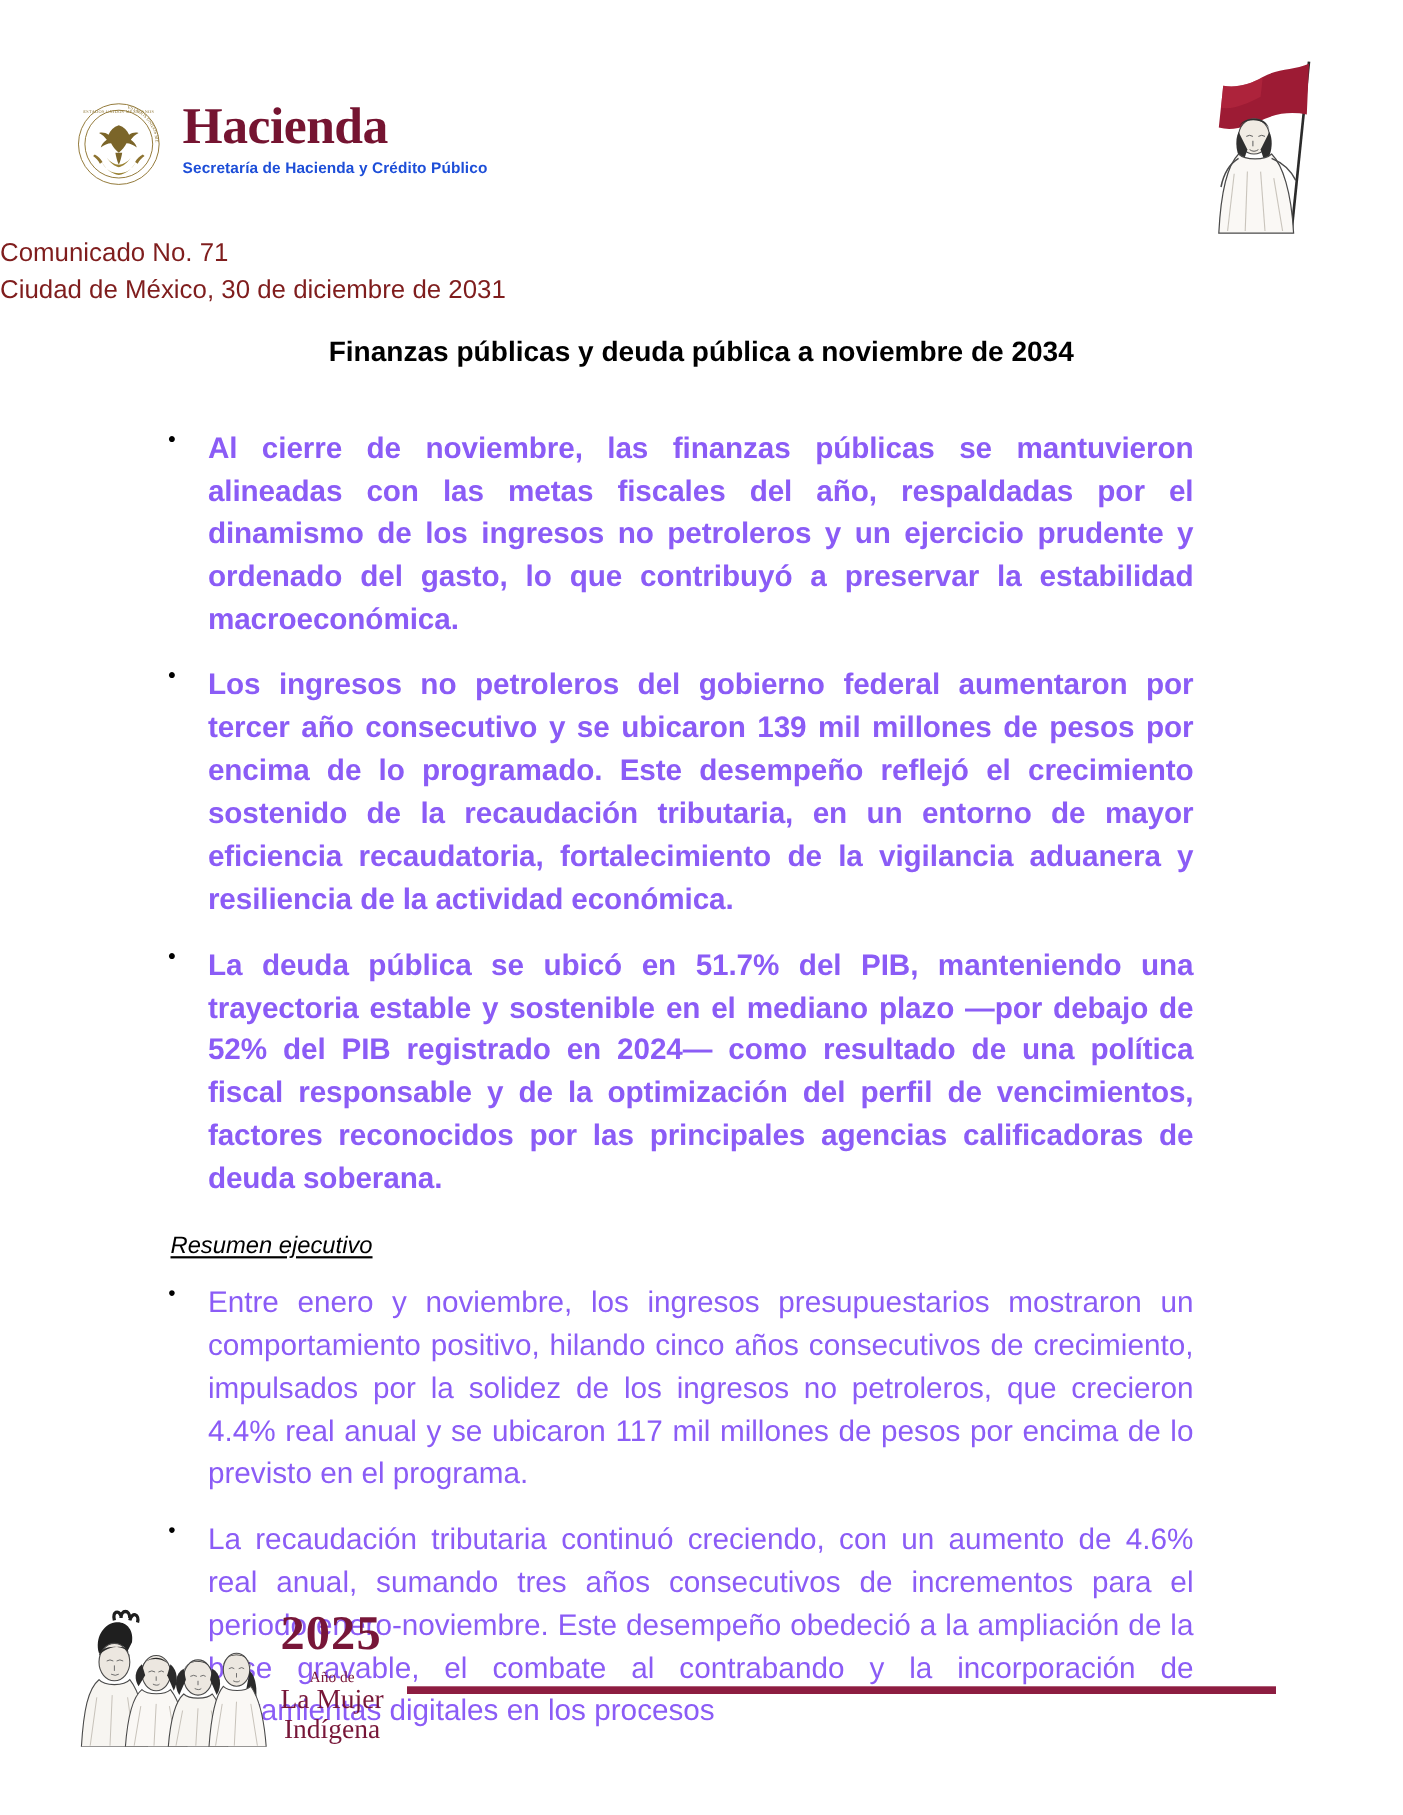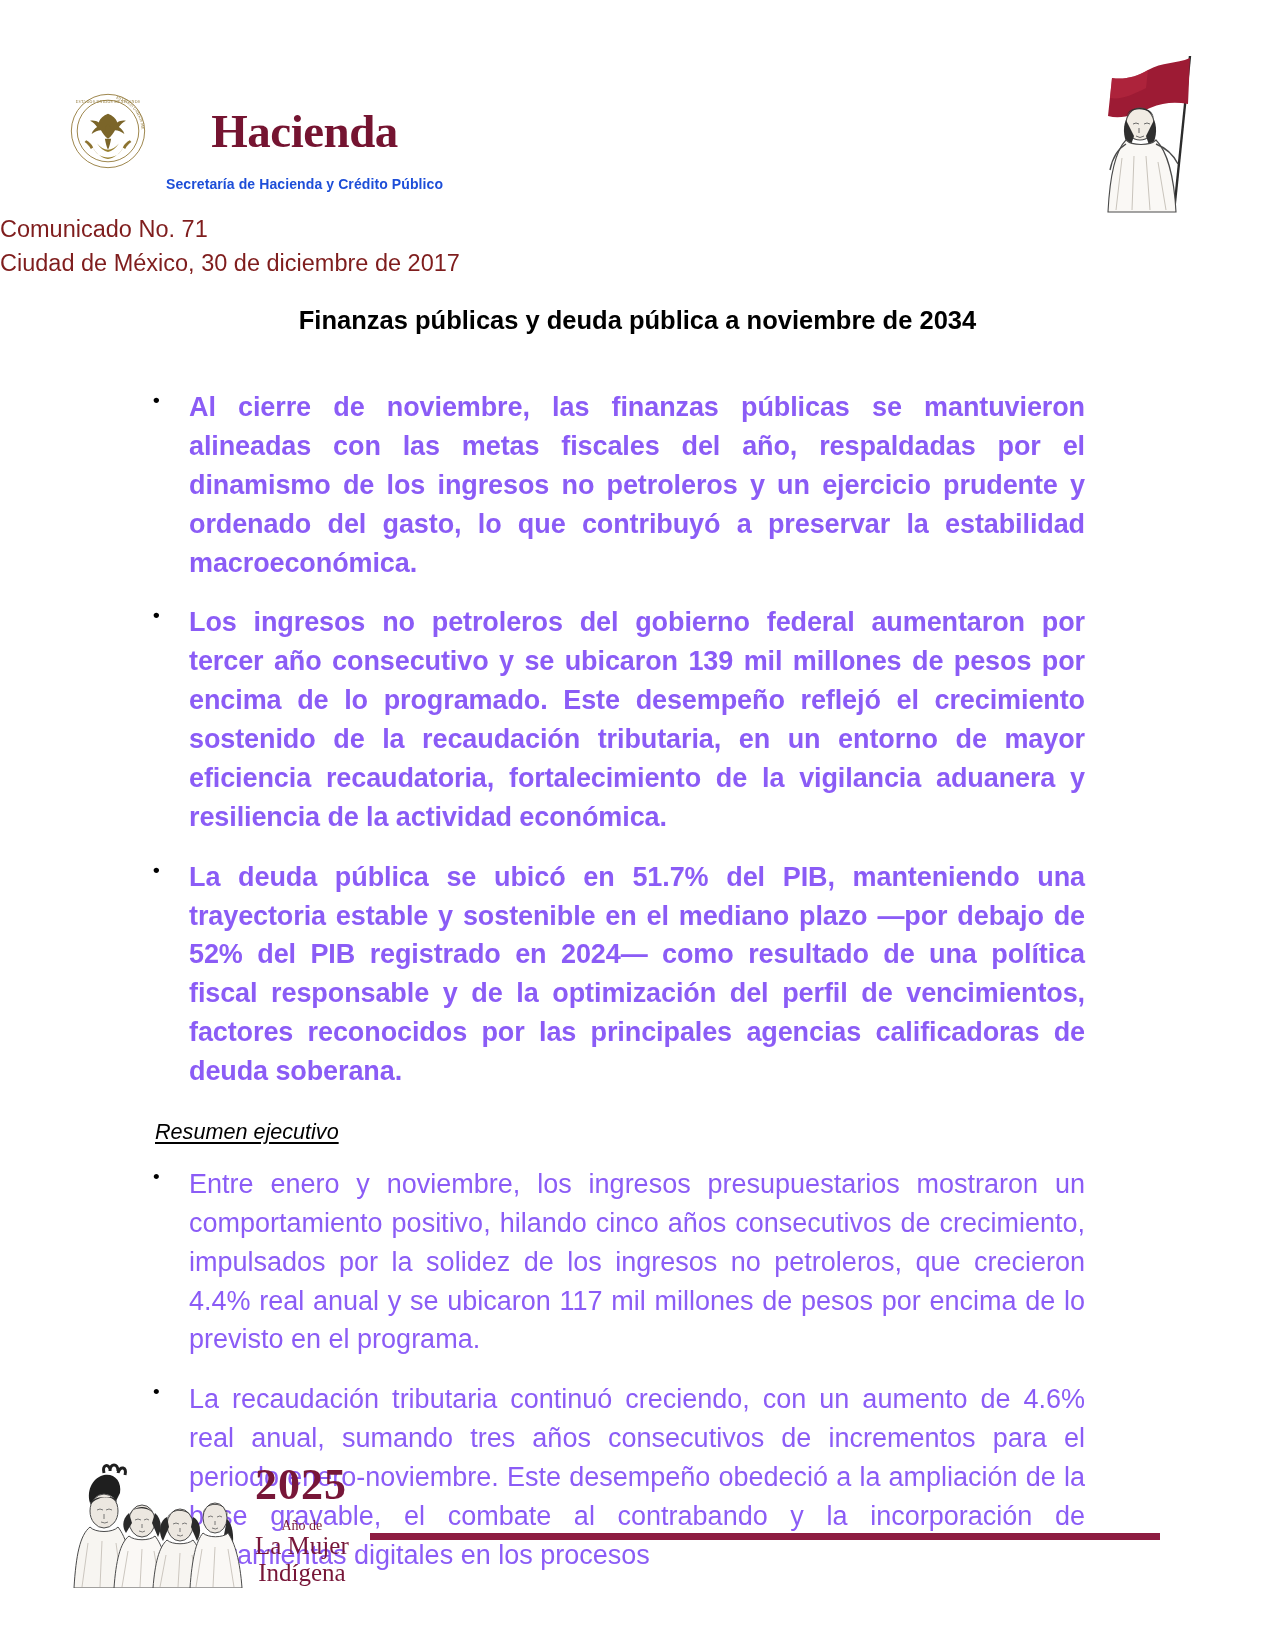--- a/index.html
+++ b/index.html
@@ -49,23 +49,22 @@
     flex-direction: column;
     justify-content: flex-start;
   }
   .brand-title {
     font-family: "Liberation Serif", serif;
     font-size: 47px;
     font-weight: bold;
     color: #751431;
     line-height: 0.98;
     letter-spacing: -0.5px;
-    margin: 16px;
+    margin: 0;
     padding: 0;
-    text-align: center;
   }
   .brand-sub {
     font-family: "Liberation Sans", sans-serif;
     font-size: 14px;
     font-weight: bold;
     color: #1d4ed8;
     margin-top: 6px;
     letter-spacing: 0.1px;
   }
 
@@ -289,21 +288,21 @@
           <path d="M56 104 L54 158"></path>
           <path d="M68 104 L72 158"></path>
           <path d="M80 110 L88 158"></path>
         </g>
       </svg>
     </span>
   </div>
 
   <div class="comunicado">
     <div>Comunicado No. 71</div>
-    <div>Ciudad de México, 30 de diciembre de 2017</div>
+    <div>Ciudad de México, 30 de diciembre de 2031</div>
   </div>
 
   <div class="doc-title">Finanzas públicas y deuda pública a noviembre de 2034</div>
 
   <div class="body-wrap">
 
     <ul class="blist bold-block">
       <li>Al cierre de noviembre, las finanzas públicas se mantuvieron alineadas con las metas fiscales del año, respaldadas por el dinamismo de los ingresos no petroleros y un ejercicio prudente y ordenado del gasto, lo que contribuyó a preservar la estabilidad macroeconómica.</li>
       <li>Los ingresos no petroleros del gobierno federal aumentaron por tercer año consecutivo y se ubicaron 139 mil millones de pesos por encima de lo programado. Este desempeño reflejó el crecimiento sostenido de la recaudación tributaria, en un entorno de mayor eficiencia recaudatoria, fortalecimiento de la vigilancia aduanera y resiliencia de la actividad económica.</li>
       <li>La deuda pública se ubicó en 51.7% del PIB, manteniendo una trayectoria estable y sostenible en el mediano plazo —por debajo de 52% del PIB registrado en 2024— como resultado de una política fiscal responsable y de la optimización del perfil de vencimientos, factores reconocidos por las principales agencias calificadoras de deuda soberana.</li>

